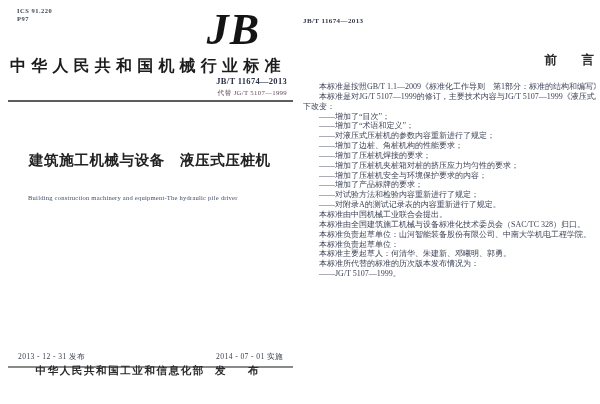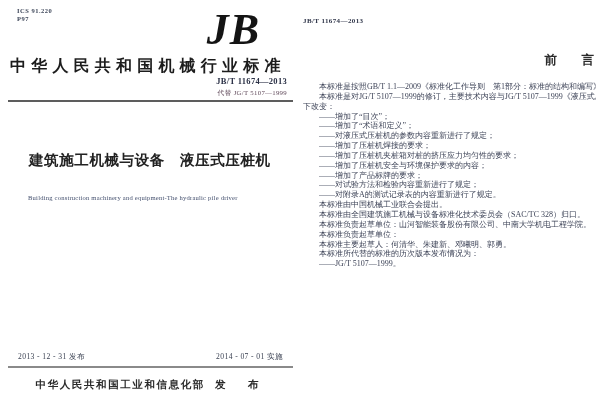--- a/index.html
+++ b/index.html
@@ -26,21 +26,21 @@
        color:#60495a;letter-spacing:.3px;}
   .rule-top{position:absolute;left:8px;right:7px;top:100px;height:2px;background:#5d5d5d;}
   .cover-title{position:absolute;left:29px;top:151px;font-size:14.5px;font-weight:bold;
        color:#222;letter-spacing:.6px;white-space:nowrap;}
   .cover-title-en{position:absolute;left:28px;top:194px;font-size:6.6px;
        color:#44506e;letter-spacing:.2px;white-space:nowrap;}
   .dates{position:absolute;left:18px;right:17px;top:352px;font-size:7.6px;color:#3a4152;}
   .date-issue{float:left;letter-spacing:.4px;}
   .date-impl{float:right;letter-spacing:.4px;}
   .rule-bottom{position:absolute;left:8px;right:7px;top:366px;height:1.5px;background:#8a8a8a;}
-  .publisher-row{position:absolute;left:0;right:0;top:378px;text-align:center;
+  .publisher-row{position:absolute;left:0;right:0;top:364px;text-align:center;
        font-size:10.5px;font-weight:bold;color:#2a2a2a;letter-spacing:1.6px;white-space:nowrap;}
   .publisher-row .pub-label{margin-left:10px;letter-spacing:6px;}
 
   
   .fw-header{position:absolute;left:3px;top:17px;font-size:7px;font-weight:bold;
        color:#30364a;letter-spacing:.4px;}
   .fw-title{position:absolute;left:0;right:0;top:52px;text-align:right;font-size:12.5px;
        font-weight:bold;color:#2b2b2b;letter-spacing:6px;}
   .fw-body{position:absolute;left:3px;top:82px;width:293px;}
   .fw-line{font-size:8px;line-height:9.85px;color:#3e4458;letter-spacing:0;
@@ -86,20 +86,21 @@
     <div class="fw-header">JB/T 11674—2013</div>
     <div class="fw-title">前　言</div>
 
     <div class="fw-body">
       <div class="fw-line ind">本标准是按照GB/T 1.1—2009《标准化工作导则　第1部分：标准的结构和编写》给出的规则起草。</div>
       <div class="fw-line ind">本标准是对JG/T 5107—1999的修订，主要技术内容与JG/T 5107—1999《液压式压桩机》相比有如</div>
       <div class="fw-line">下改变：</div>
       <div class="fw-line ind">——增加了“目次”；</div>
       <div class="fw-line ind">——增加了“术语和定义”；</div>
       <div class="fw-line ind">——对液压式压桩机的参数内容重新进行了规定；</div>
+      <div class="fw-line ind">——增加了边桩、角桩机构的性能要求；</div>
       <div class="fw-line ind">——增加了压桩机焊接的要求；</div>
       <div class="fw-line ind">——增加了压桩机夹桩箱对桩的挤压应力均匀性的要求；</div>
       <div class="fw-line ind">——增加了压桩机安全与环境保护要求的内容；</div>
       <div class="fw-line ind">——增加了产品标牌的要求；</div>
       <div class="fw-line ind">——对试验方法和检验内容重新进行了规定；</div>
       <div class="fw-line ind">——对附录A的测试记录表的内容重新进行了规定。</div>
       <div class="fw-line ind">本标准由中国机械工业联合会提出。</div>
       <div class="fw-line ind">本标准由全国建筑施工机械与设备标准化技术委员会（SAC/TC 328）归口。</div>
       <div class="fw-line ind">本标准负责起草单位：山河智能装备股份有限公司、中南大学机电工程学院。</div>
       <div class="fw-line ind">本标准负责起草单位：</div>

